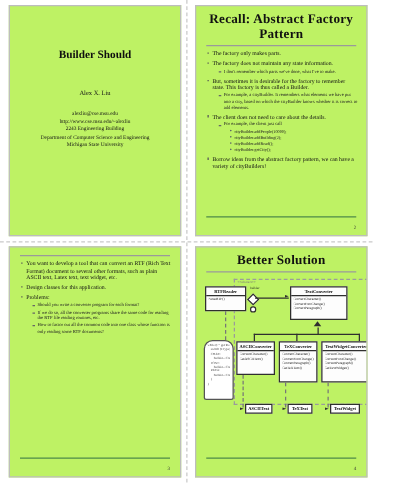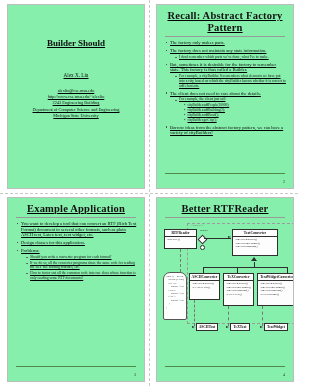--- a/index.html
+++ b/index.html
@@ -18,25 +18,24 @@
   }
   .slide-cell{
     position:relative;
     box-sizing:border-box;
     padding:4px 4px 4px 7px;
   }
   .slide{
     position:relative;
     box-sizing:border-box;
     width:100%;height:100%;
-    background:#86efac;
+    background:#bef264;
     border:0.6px solid #bdbdbd;
     padding:5px 6px 4px 6px;
     overflow:hidden;
-    text-decoration:underline;
   }
   
   .vguide{
     position:absolute;left:148.5px;top:0;bottom:0;
     width:0;border-left:1px dashed #c9c9c9;
   }
   .hguide{
     position:absolute;left:0;right:0;top:192.5px;
     height:0;border-top:1px dashed #c9c9c9;
   }
@@ -263,21 +262,20 @@
         </li>
       </ul>
 
       <div class="footer-rule"></div>
       <div class="pagenum">2</div>
     </div>
   </div>
 
   <div class="slide-cell">
     <div class="slide">
-      <div class="title title-big">Example Application</div>
       <div class="title-rule"></div>
 
       <ul class="lvl1">
         <li>
           <span>You want to develop a tool that can convert an RTF (Rich Text Format) document to several other formats, such as plain ASCII text, Latex text, text widget, etc.</span>
         </li>
         <li>
           <span>Design classes for this application.</span>
         </li>
         <li>
@@ -296,21 +294,21 @@
         </li>
       </ul>
 
       <div class="footer-rule"></div>
       <div class="pagenum">3</div>
     </div>
   </div>
 
   <div class="slide-cell">
     <div class="slide">
-      <div class="title title-big">Better RTFReader</div>
+      <div class="title title-big">Better Solution</div>
       <div class="title-rule"></div>
 
       <div class="diagram">
 
         <div class="dashed-region" style="left:24px;top:2px;width:113px;height:101px;"></div>
         <div class="region-label" style="left:27px;top:3px;">&lt;&lt;abstract&gt;&gt;</div>
 
         <div class="dbox" style="left:1px;top:8px;width:33px;height:20px;">
           <div class="hdr">RTFReader</div>
           <div class="body">

